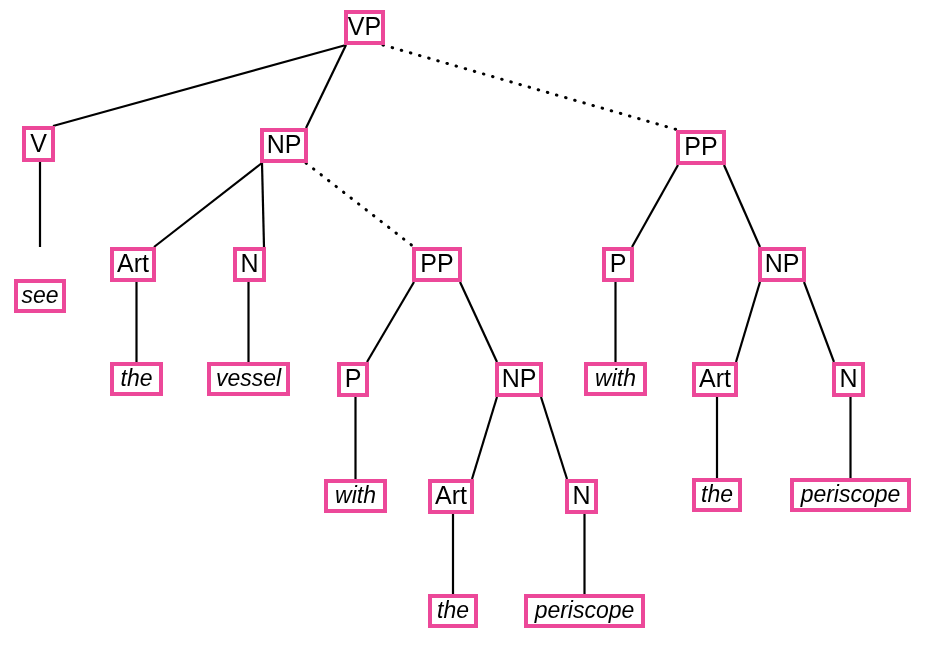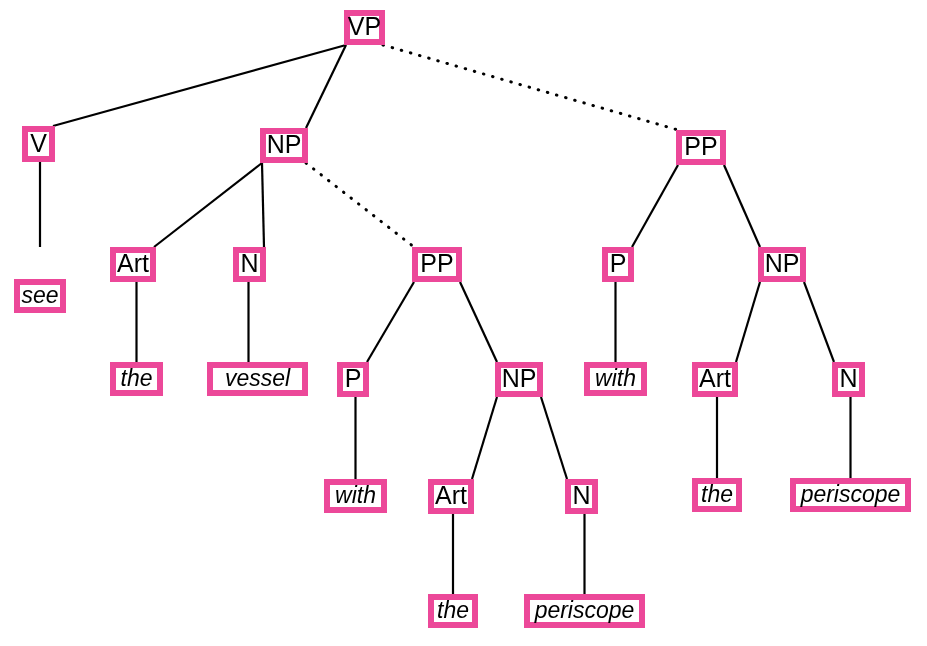--- a/index.html
+++ b/index.html
@@ -19,21 +19,21 @@
   #edge-layer {
     position: absolute;
     left: 0;
     top: 0;
     width: 927px;
     height: 646px;
   }
   .node {
     position: absolute;
     box-sizing: border-box;
-    border: 6px solid #ec4899;
+    border: 4px solid #ec4899;
     background: #ffffff;
     display: flex;
     align-items: center;
     justify-content: center;
     line-height: 1;
     color: #000000;
     white-space: nowrap;
   }
   .node.cat {
     font-size: 25px;
@@ -104,21 +104,21 @@
       </div>
       <div class="node cat" style="left: 602px; top: 247px; width: 32px; height: 35px;">
         <span>P</span>
       </div>
       <div class="node cat" style="left: 758px; top: 247px; width: 48px; height: 35px;">
         <span>NP</span>
       </div>
       <div class="node leaf" style="left: 110px; top: 362px; width: 53px; height: 34px;">
         <span>the</span>
       </div>
-      <div class="node leaf" style="left: 207px; top: 362px; width: 101px; height: 34px;">
+      <div class="node leaf" style="left: 207px; top: 362px; width: 83px; height: 34px;">
         <span>vessel</span>
       </div>
       <div class="node cat" style="left: 337px; top: 362px; width: 32px; height: 35px;">
         <span>P</span>
       </div>
       <div class="node cat" style="left: 495px; top: 362px; width: 48px; height: 35px;">
         <span>NP</span>
       </div>
       <div class="node leaf" style="left: 584px; top: 362px; width: 63px; height: 34px;">
         <span>with</span>

